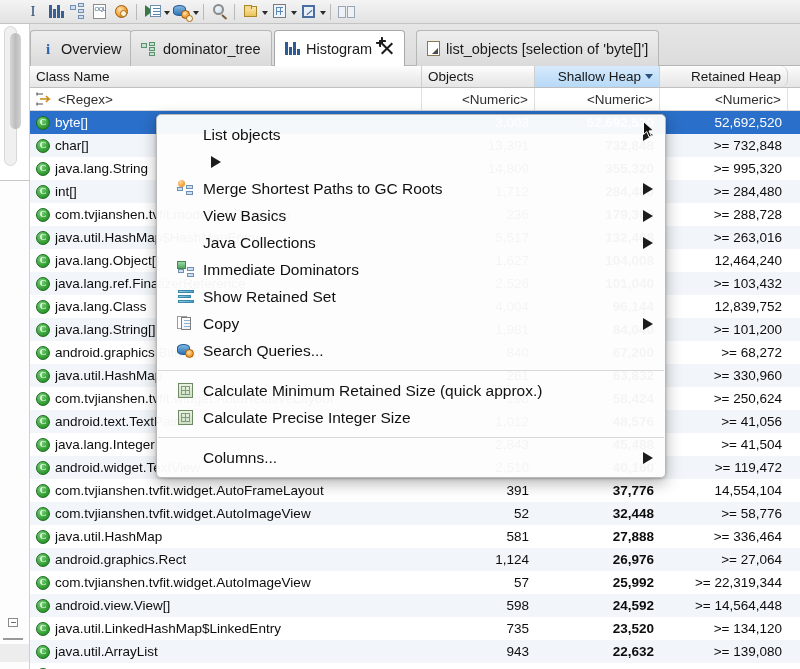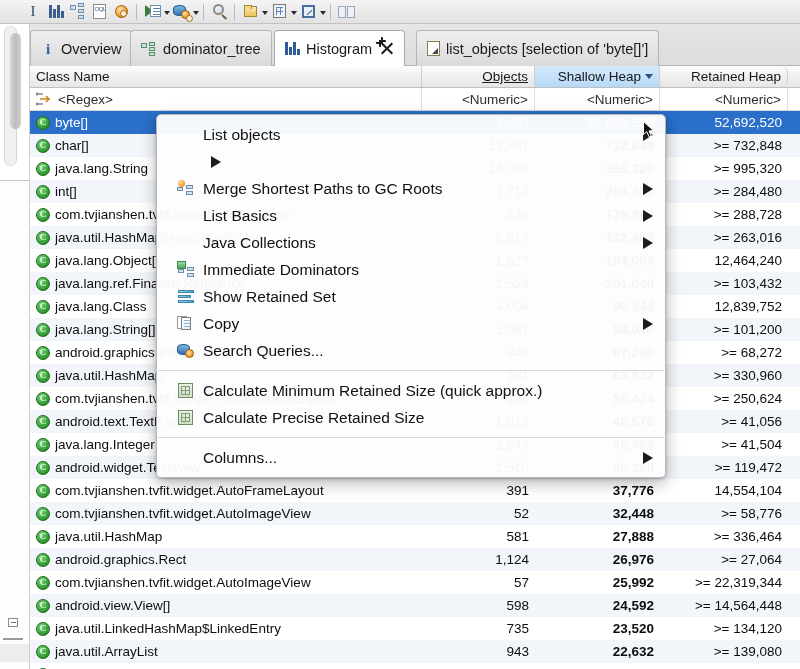--- a/index.html
+++ b/index.html
@@ -106,21 +106,21 @@
     background: linear-gradient(to bottom,#fdfdfd 0%,#f0f0f0 50%,#e6e6e6 100%);
     border-bottom: 1px solid #bfbfbf;
     display: flex;
   }
   .ch {
     display: flex; align-items: center; height: 100%;
     font-size: 13.5px; color: #171717; padding: 0 6px;
     border-right: 1px solid #cfcfcf; position: relative;
   }
   .ch.c0 { width: 392px; justify-content: flex-start; }
-  .ch.c1 { width: 113px; justify-content: flex-end; text-decoration: underline; }
+  .ch.c1 { width: 113px; justify-content: flex-start; }
   .ch.c2 { width: 125px; justify-content: flex-end;
            background: linear-gradient(to bottom,#d7eafc,#b6d9f7);
            gap: 4px; }
   .ch.c3 { width: 128px; justify-content: flex-end; border-radius: 7px; }
   .ch.c4 { flex: 1; border-right: none; }
   .sortarrow {
     width: 0; height: 0; border-left: 4.5px solid transparent;
     border-right: 4.5px solid transparent; border-top: 5px solid #29517a;
   }
   .filterrow {
@@ -844,21 +844,21 @@
           <span class="ic-orange"></span>
           <span class="node" style="left:0px;top:7px;width:6px;height:4px;"></span>
           <span class="node" style="left:9px;top:5px;width:7px;height:4px;"></span>
           <span class="node" style="left:9px;top:11px;width:7px;height:4px;"></span>
         </span>
         <span class="mi-label">Merge Shortest Paths to GC Roots</span>
         <span class="submark"></span>
       </div>
       <div class="mi">
         <span class="mi-icon blank"></span>
-        <span class="mi-label">List Basics</span>
+        <span class="mi-label">View Basics</span>
         <span class="submark"></span>
       </div>
       <div class="mi">
         <span class="mi-icon blank"></span>
         <span class="mi-label">Java Collections</span>
         <span class="submark"></span>
       </div>
       <div class="mi">
         <span class="mi-icon ic-dom">
           <span class="ic-green"></span>
@@ -897,21 +897,21 @@
       <div class="mi">
         <span class="mi-icon ic-calc">
           <span class="pad"></span>
         </span>
         <span class="mi-label">Calculate Minimum Retained Size (quick approx.)</span>
       </div>
       <div class="mi">
         <span class="mi-icon ic-calc">
           <span class="pad"></span>
         </span>
-        <span class="mi-label">Calculate Precise Retained Size</span>
+        <span class="mi-label">Calculate Precise Integer Size</span>
       </div>
       <div class="msep"></div>
       <div class="mi">
         <span class="mi-icon blank"></span>
         <span class="mi-label">Columns...</span>
         <span class="submark"></span>
       </div>
     </div>
 
   <div class="cursor">

